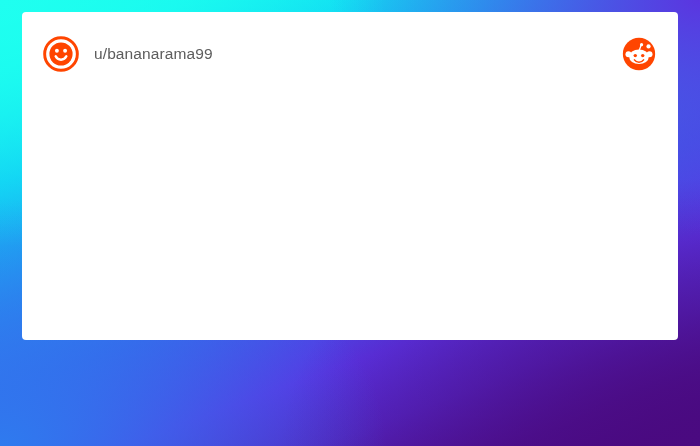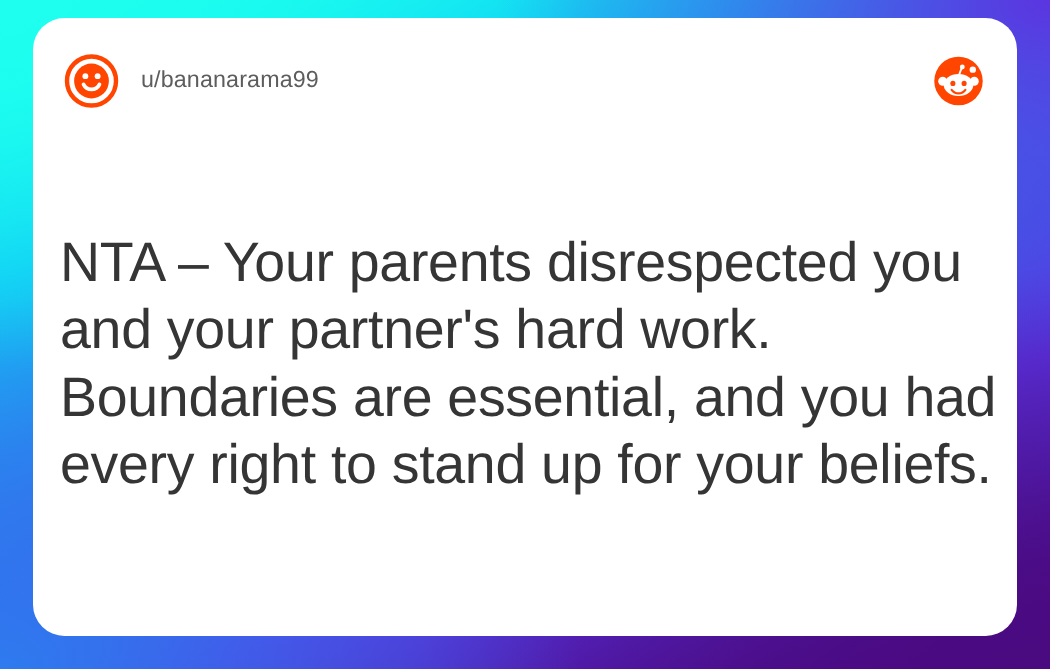--- a/index.html
+++ b/index.html
@@ -42,23 +42,23 @@
       radial-gradient(120% 120% at 0% 100%, #2e7bef 0%, rgba(46,123,239,0) 46%),
       radial-gradient(120% 120% at 100% 100%, #4a0a80 0%, rgba(74,10,128,0) 50%);
     pointer-events: none;
   }
 
   #card {
     position: absolute;
     left: 22px;
     top: 12px;
     width: 656px;
-    height: 412px;
+    height: 328px;
     background: #ffffff;
-    border-radius: 21px;
+    border-radius: 4px;
     box-sizing: border-box;
     overflow: hidden;
   }
 
   
   #card-header {
     position: absolute;
     left: 0;
     top: 0;
     right: 0;
@@ -137,20 +137,16 @@
         <ellipse cx="20" cy="23.2" rx="11.6" ry="8.6" fill="#FFFFFF"></ellipse>
         <circle cx="7.6" cy="20.2" r="3.5" fill="#FFFFFF"></circle>
         <circle cx="32.4" cy="20.2" r="3.5" fill="#FFFFFF"></circle>
         <circle cx="15.6" cy="21.9" r="2.0" fill="#FF4500"></circle>
         <circle cx="24.4" cy="21.9" r="2.0" fill="#FF4500"></circle>
         <path d="M14.6 26.9 A6.6 6.6 0 0 0 25.4 26.9" fill="none" stroke="#FF4500" stroke-width="1.7" stroke-linecap="round"></path>
       </svg>
 
     </div>
 
-    <div id="quote">NTA – Your parents disrespected you
-and your partner's hard work.
-Boundaries are essential, and you had
-every right to stand up for your beliefs.</div>
 
   </div>
 
 </div>
 
 </body></html>

